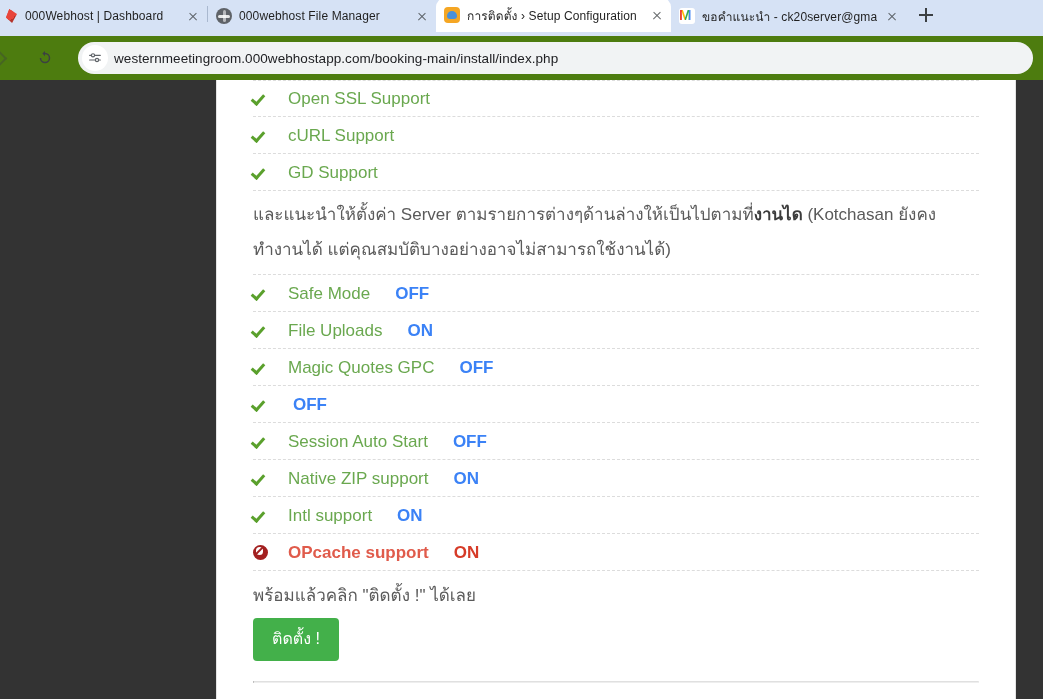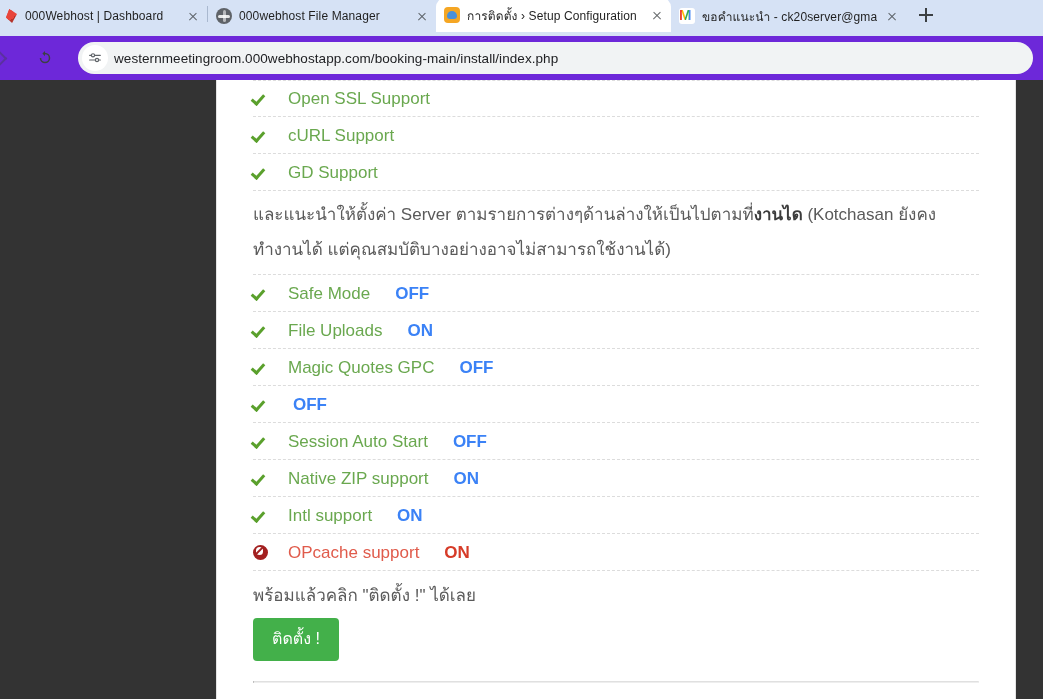--- a/index.html
+++ b/index.html
@@ -148,21 +148,21 @@
   .newtab::before, .newtab::after {
     content: ""; position: absolute;
     background: #3c4043;
   }
   .newtab::before { left: 7px; top: 13.3px; width: 14px; height: 1.6px; }
   .newtab::after  { left: 13.2px; top: 7px; width: 1.6px; height: 14px; }
 
   
   #toolbar {
     height: 44px;
-    background: #6d28d9;
+    background: #4d7c0f;
     display: flex;
     align-items: center;
     padding: 0 10px 0 0;
     gap: 8px;
   }
   .nav-fwd {
     width: 22px; height: 28px;
     margin-left: -8px;
     position: relative;
     flex: 0 0 22px;
@@ -287,21 +287,21 @@
     background: #a32020;
     transform: rotate(-45deg);
   }
   .chk-row .label { color: #6aa84f; }
   .chk-row .val {
     font-weight: bold;
     color: #3b82f6;
     margin-left: 5px;
   }
   .chk-row.bad { color: #e05b4b; }
-  .chk-row.bad .label { color: #e05b4b; }
+  .chk-row.bad .label { color: #e05b4b; font-weight: bold; }
   .chk-row.bad .val { color: #d63b28; }
 
   .note {
     font-size: 17px;
     line-height: 35px;
     color: #5a5a5a;
     padding: 6px 0 7px 0;
     border-bottom: 1px dashed #dcdcdc;
   }
   .note b { color: #3c3c3c; font-weight: bold; }

